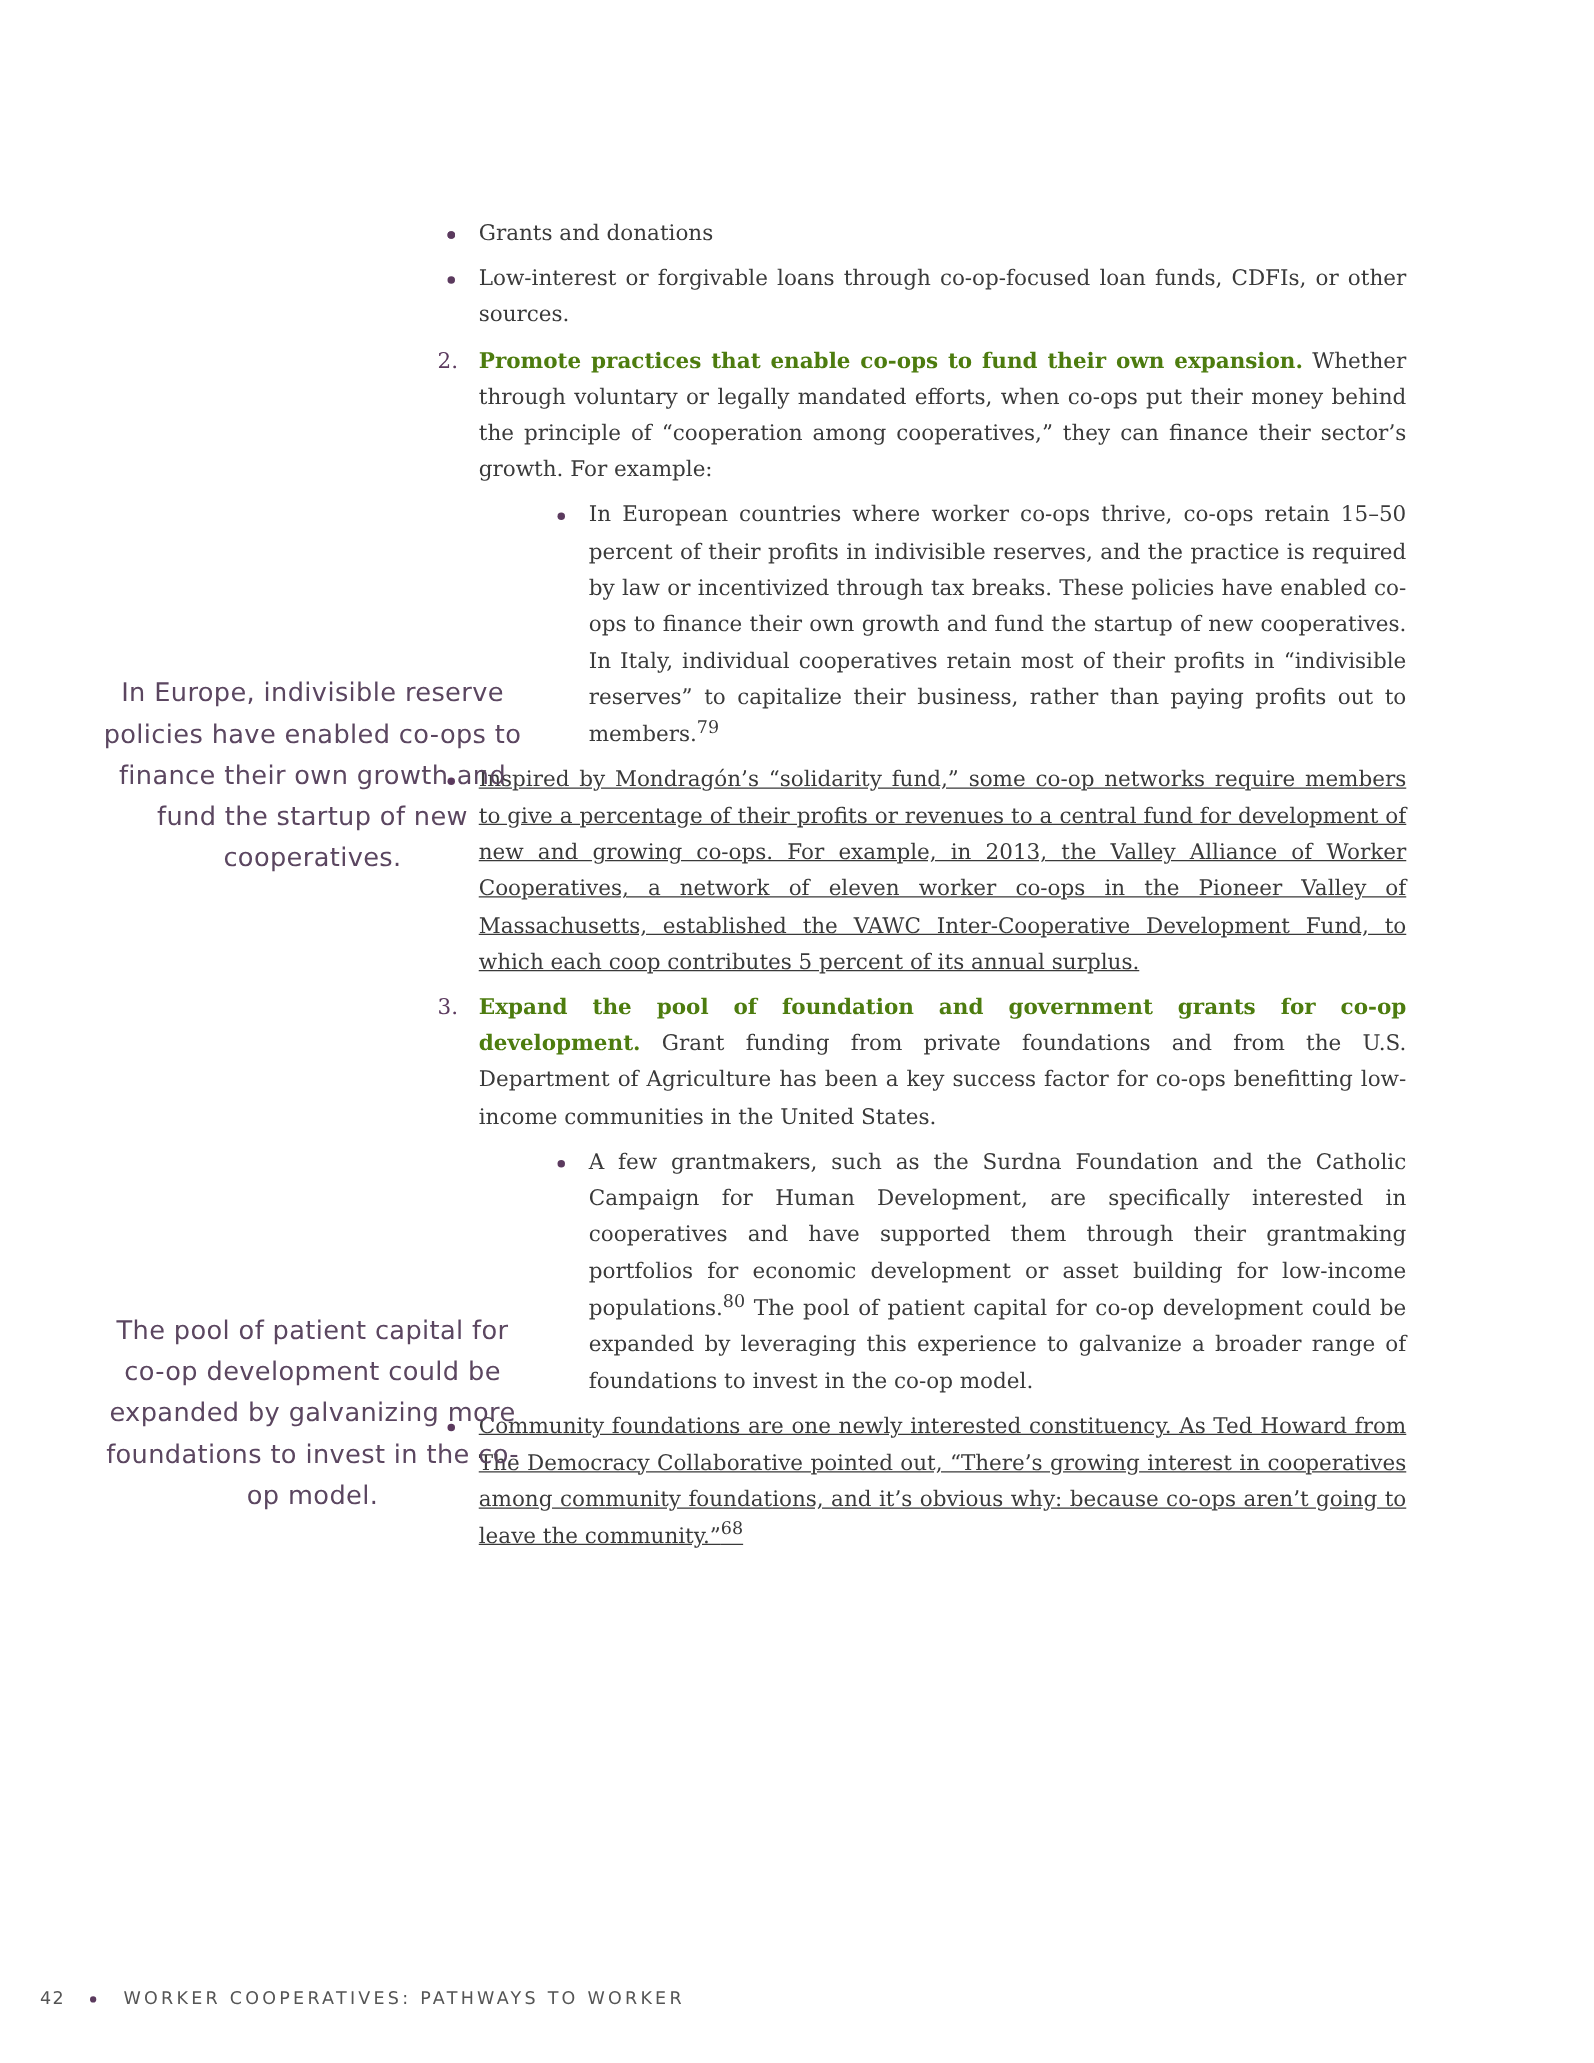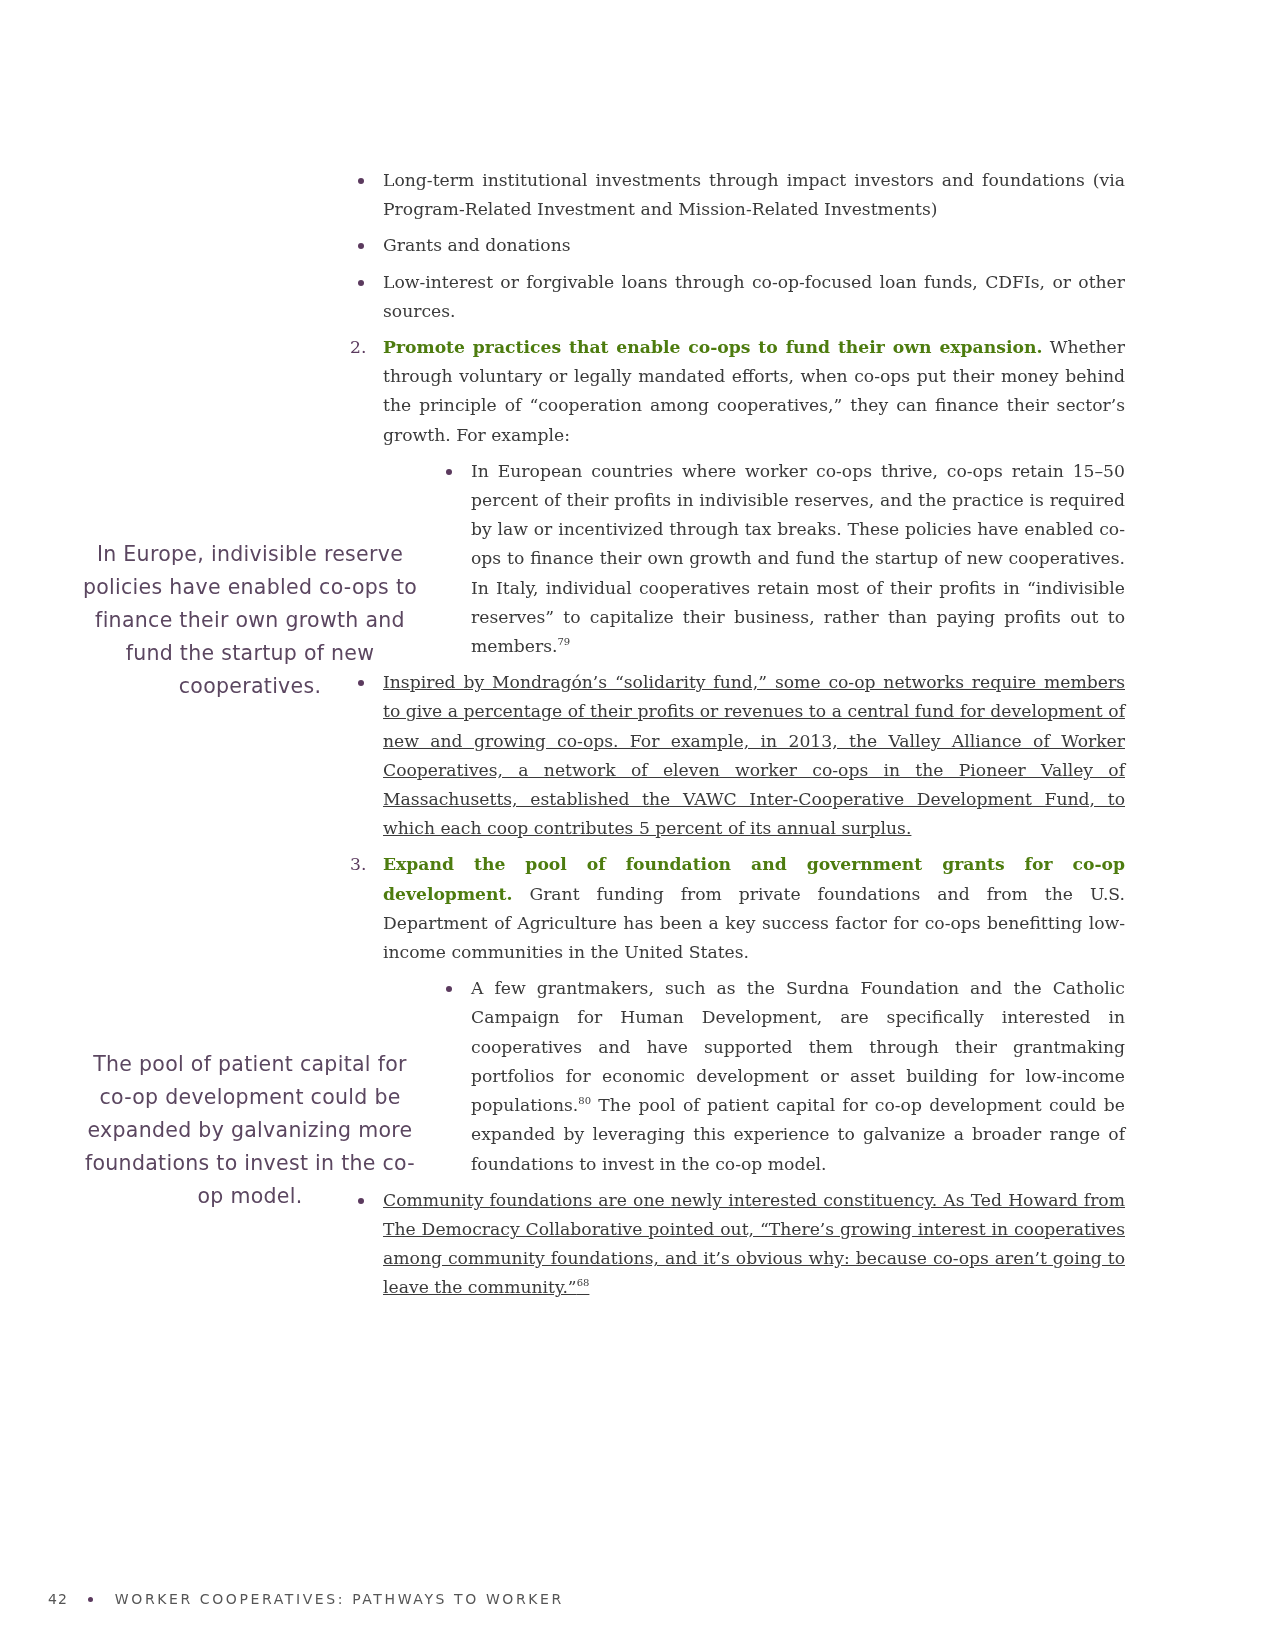--- a/index.html
+++ b/index.html
@@ -22,45 +22,45 @@
     .numbered { position: relative; padding-left: 0; margin: 6px 0 7px 0; }
     .numbered .num {
       position: absolute; left: -33px; top: 0; color: #5b3a5e;
     }
     .numbered p { margin: 0; text-align: justify; }
     .numbered b { font-weight: bold; color: #4d7c0f; }
     .sub-bullets { margin-top: 7px; }
     .sub-bullets li.indent { margin-left: 88px; }
     .sub-bullets li.normal { margin-left: 0; text-decoration: underline; }
     .body-text, .body-text p, .body-text li { font-size: 17.2px; }
-    sup { font-size: 10px; line-height: 0; vertical-align: super; }
+    sup { font-size: 14px; line-height: 0; vertical-align: super; }
     .pullquote {
       position: absolute; left: 82px; width: 336px;
       font-family: "DejaVu Sans", sans-serif; 
       font-size: 20.5px; line-height: 33px; color: #5b4660; text-align: center;
       letter-spacing: 0.3px;
     }
     .pq1 { top: 538px; }
     .pq2 { top: 1048px; }
     .footer {
-      position: absolute; left: 48px; top: 1591px;
+      position: absolute; left: 32px; top: 1591px;
       font-family: "DejaVu Sans", sans-serif; font-size: 14px; color: #555555;
       letter-spacing: 2.6px; display: flex; align-items: center;
     }
     .footer .pg { letter-spacing: 1px; }
     .footer .sep { display: inline-block; width: 5px; height: 5px; border-radius: 50%; background: #5b3a5e; margin: 0 22px 0 20px; }
   </style>
 </head>
 <body>
 
 <div class="page">
 
   <div class="main body-text">
     <ul class="bullets">
-      <li><span class="dot"></span><span>Long-term institutional investments through impact investors and foundations (via Program-Related Investment and Mission-Related Investments)</span></li>
+      <li><span class="dot"></span></li>
       <li><span class="dot"></span><span>Grants and donations</span></li>
       <li><span class="dot"></span><span>Low-interest or forgivable loans through co-op-focused loan funds, CDFIs, or other sources.</span></li>
     </ul>
 
     <div class="numbered" style="margin-left:28px;">
       <span class="num">2.</span>
       <p><b>Promote practices that enable co-ops to fund their own expansion.</b><span> Whether through voluntary or legally mandated efforts, when co-ops put their money behind the principle of “cooperation among cooperatives,” they can finance their sector’s growth. For example:</span></p>
     </div>
     <ul class="bullets sub-bullets">
       <li class="indent"><span class="dot"></span><span>In European countries where worker co-ops thrive, co-ops retain 15–50 percent of their profits in indivisible reserves, and the practice is required by law or incentivized through tax breaks. These policies have enabled co-ops to finance their own growth and fund the startup of new cooperatives. In Italy, individual cooperatives retain most of their profits in “indivisible reserves” to capitalize their business, rather than paying profits out to members.</span><sup>79</sup></li>

